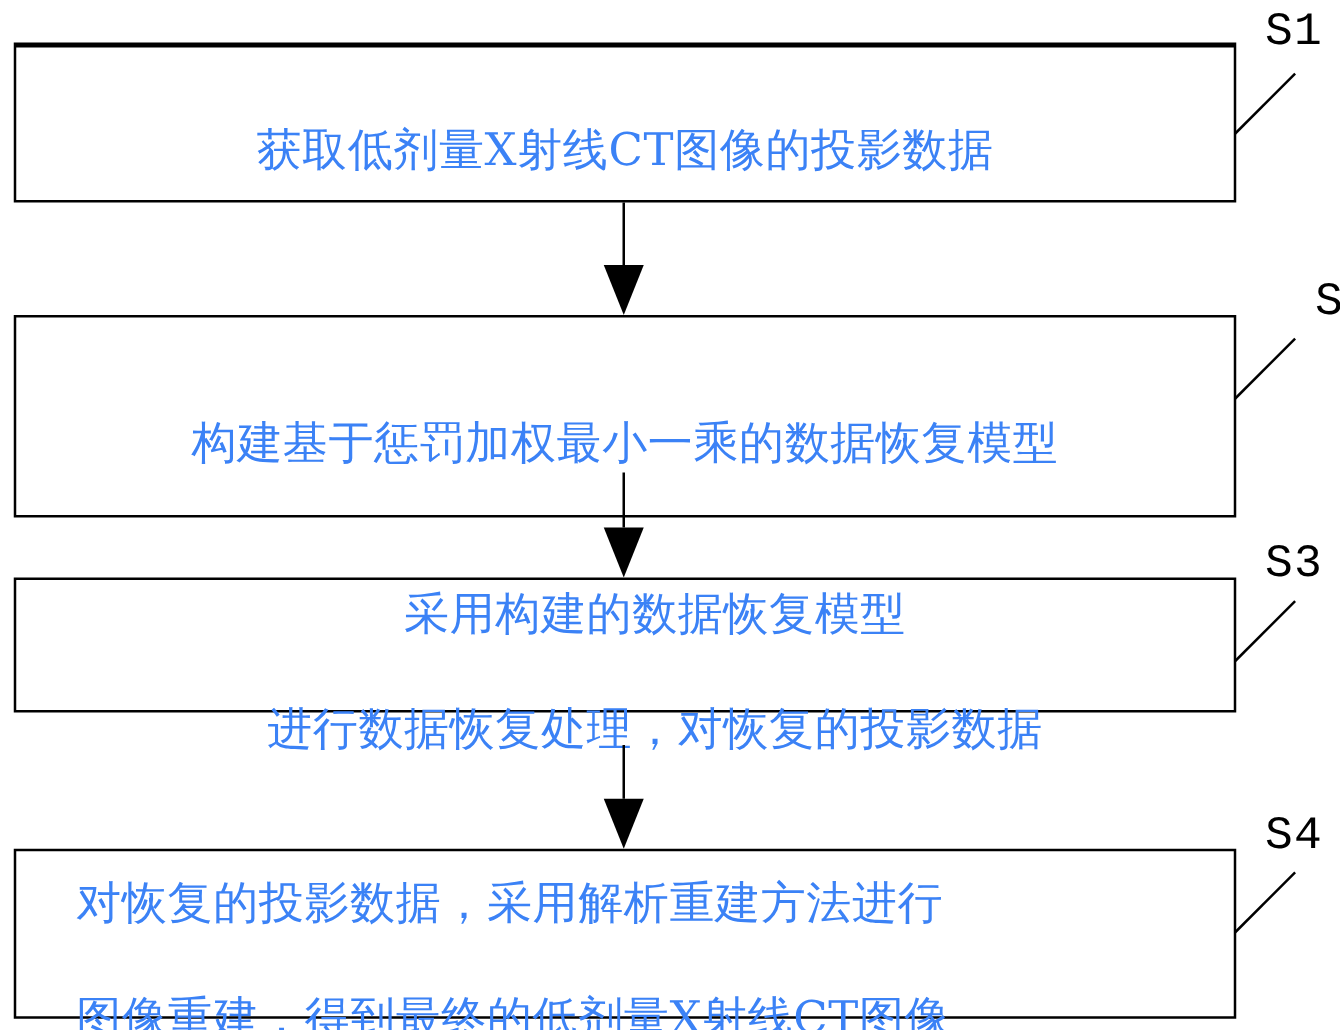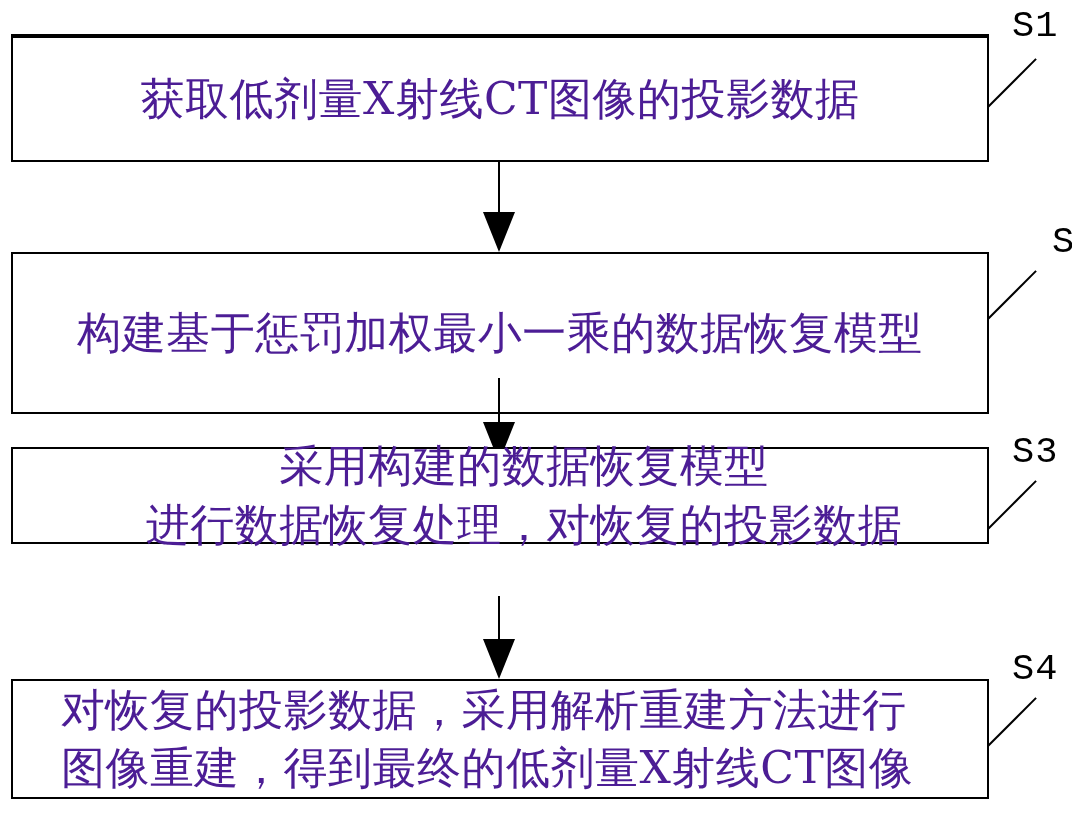--- a/index.html
+++ b/index.html
@@ -25,26 +25,27 @@
     background: #ffffff;
     display: flex;
     flex-direction: column;
     justify-content: center;
   }
   .step-box.first { border-top-width: 4px; }
 
   .box-line {
     display: block;
     width: 100%;
-    color: #4c1d95;
+    color: #3b82f6;
     font-family: "DejaVu Serif", "Liberation Serif", serif;
-    font-size: 44px;
+    font-size: 36px;
     line-height: 1.32;
     white-space: nowrap;
     letter-spacing: 0.5px;
+    margin-top: 44px;
   }
   .box-line.center { text-align: center; }
   .box-line.left   { text-align: left; padding-left: 48px; }
 
   
   .connector {
     position: absolute;
     width: 32px;
   }
   .connector .shaft {
@@ -101,32 +102,32 @@
     <span class="box-line center">构建基于惩罚加权最小一乘的数据恢复模型</span>
   </div>
   <div class="leader" style="left:988px; top:318px; width:68px; transform:rotate(-45deg);"></div>
   <div class="ref-label" style="left:1052px; top:224px;">S2</div>
 
   <div class="connector" style="left:483px; top:378px; height:84px;">
     <div class="shaft" style="height:44px;"></div>
     <div class="head" style="top:44px;"></div>
   </div>
 
-  <div class="step-box" style="left:11px; top:447px; width:978px; height:97px;padding-left:48px;">
+  <div class="step-box" style="left:11px; top:462px; width:978px; height:108px;padding-left:48px;">
     <span class="box-line center">采用构建的数据恢复模型</span>
     <span class="box-line center">进行数据恢复处理，对恢复的投影数据</span>
   </div>
   <div class="leader" style="left:988px; top:528px; width:68px; transform:rotate(-45deg);"></div>
   <div class="ref-label" style="left:1012px; top:434px;">S3</div>
 
   <div class="connector" style="left:483px; top:596px; height:83px;">
     <div class="shaft" style="height:43px;"></div>
     <div class="head" style="top:43px;"></div>
   </div>
 
-  <div class="step-box" style="left:11px; top:679px; width:978px; height:120px;">
+  <div class="step-box" style="left:11px; top:679px; width:978px; height:136px;">
     <span class="box-line left">对恢复的投影数据，采用解析重建方法进行</span>
     <span class="box-line left">图像重建，得到最终的低剂量X射线CT图像</span>
   </div>
   <div class="leader" style="left:988px; top:745px; width:68px; transform:rotate(-45deg);"></div>
   <div class="ref-label" style="left:1012px; top:651px;">S4</div>
 
 </div>
 
 </body></html>

